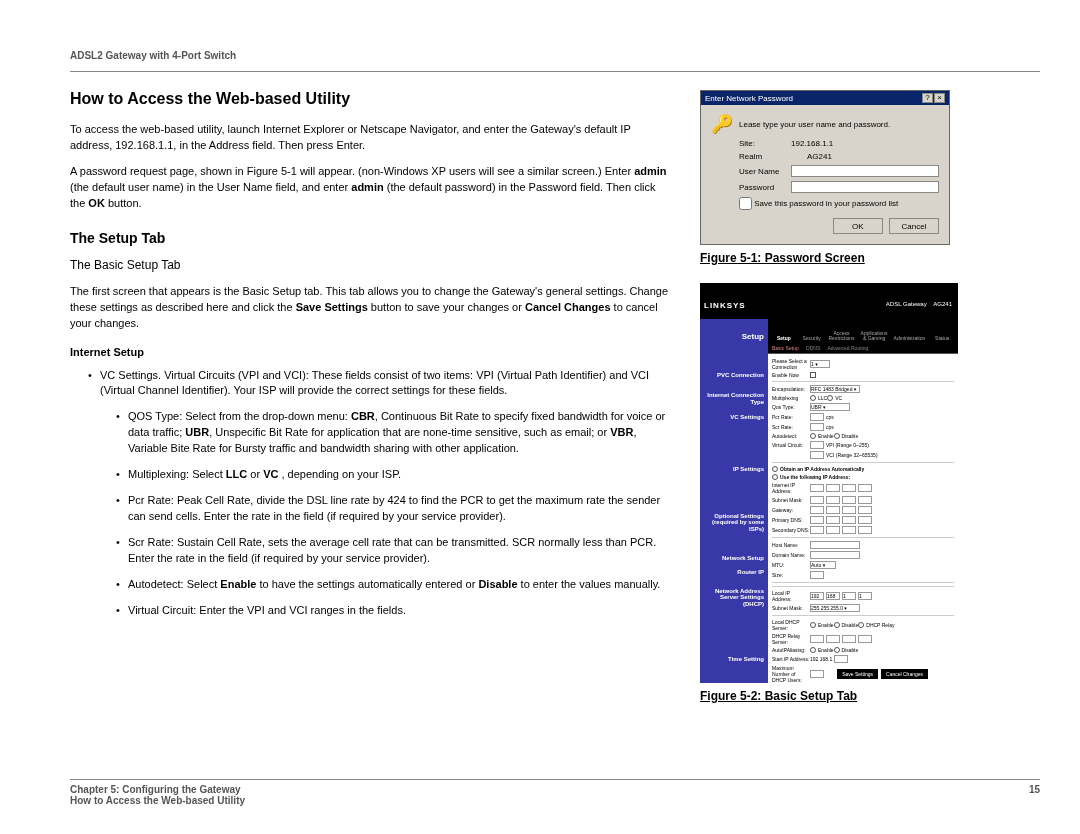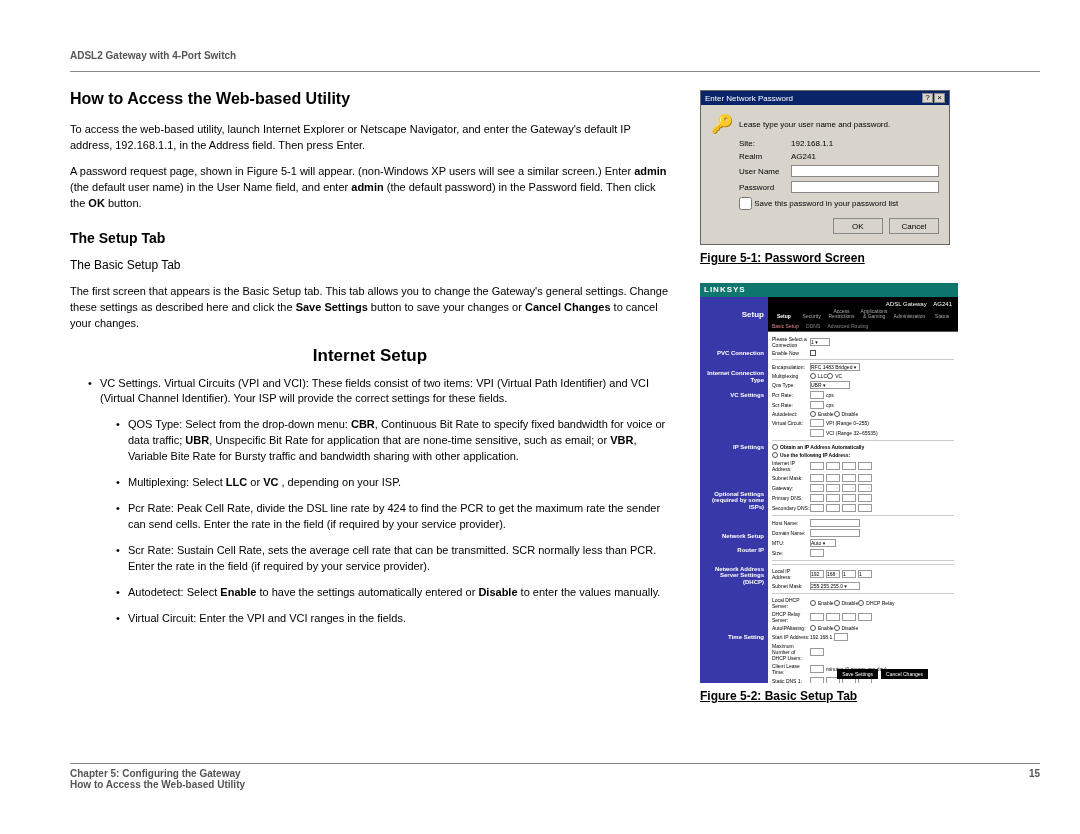--- a/index.html
+++ b/index.html
@@ -44,25 +44,24 @@
     font-weight: bold;
     margin-top: 18px;
     margin-bottom: 12px;
   }
   h3 {
     font-size: 12px;
     font-weight: normal;
     margin-bottom: 12px;
   }
   h4 {
-    font-size: 17px;
+    font-size: 11px;
     font-weight: bold;
     margin-top: 14px;
     margin-bottom: 10px;
-    text-align: center;
   }
   p {
     line-height: 1.45;
     margin-bottom: 10px;
   }
   ul {
     list-style: none;
     padding-left: 18px;
   }
   ul li {
@@ -84,21 +83,21 @@
     font-size: 12px;
     font-weight: bold;
     margin-top: 6px;
     margin-bottom: 18px;
     text-decoration: underline;
   }
   .footer {
     position: absolute;
     left: 70px;
     right: 40px;
-    bottom: 44px;
+    bottom: 28px;
   }
   .footer hr {
     border: none;
     border-top: 1px solid #888;
     margin-bottom: 4px;
   }
   .footer-row {
     display: flex;
     justify-content: space-between;
     font-size: 10px;
@@ -187,22 +186,22 @@
     width: 258px;
     height: 400px;
     background: #3838a8;
     position: relative;
     font-size: 6px;
     color: #fff;
     overflow: hidden;
   }
   .router-top {
     height: 14px;
-    background: #0f766e;
-    padding: 2px 4px;
+    background: #000000;
+    padding: 18px 4px;
   }
   .router-logo {
     color: #fff;
     font-weight: bold;
     font-size: 8px;
     letter-spacing: 1px;
   }
   .router-model {
     position: absolute;
     right: 6px;
@@ -354,21 +353,21 @@
       </div>
       <div class="dialog-body">
         <div class="dialog-row">
           <span class="dialog-icon">🔑</span>
           <span>Lease type your user name and password.</span>
         </div>
         <div class="dialog-row" style="margin-left:28px;">
           <span class="dialog-label">Site:</span>
           <span>192.168.1.1</span>
         </div>
-        <div class="dialog-row" style="margin-left:28px;">
+        <div class="dialog-row" style="margin-left:28px;gap:16px;">
           <span class="dialog-label">Realm</span>
           <span>AG241</span>
         </div>
         <div class="dialog-row" style="margin-left:28px;">
           <span class="dialog-label">User Name</span>
           <span class="dialog-input"></span>
         </div>
         <div class="dialog-row" style="margin-left:28px;">
           <span class="dialog-label">Password</span>
           <span class="dialog-input"></span>

